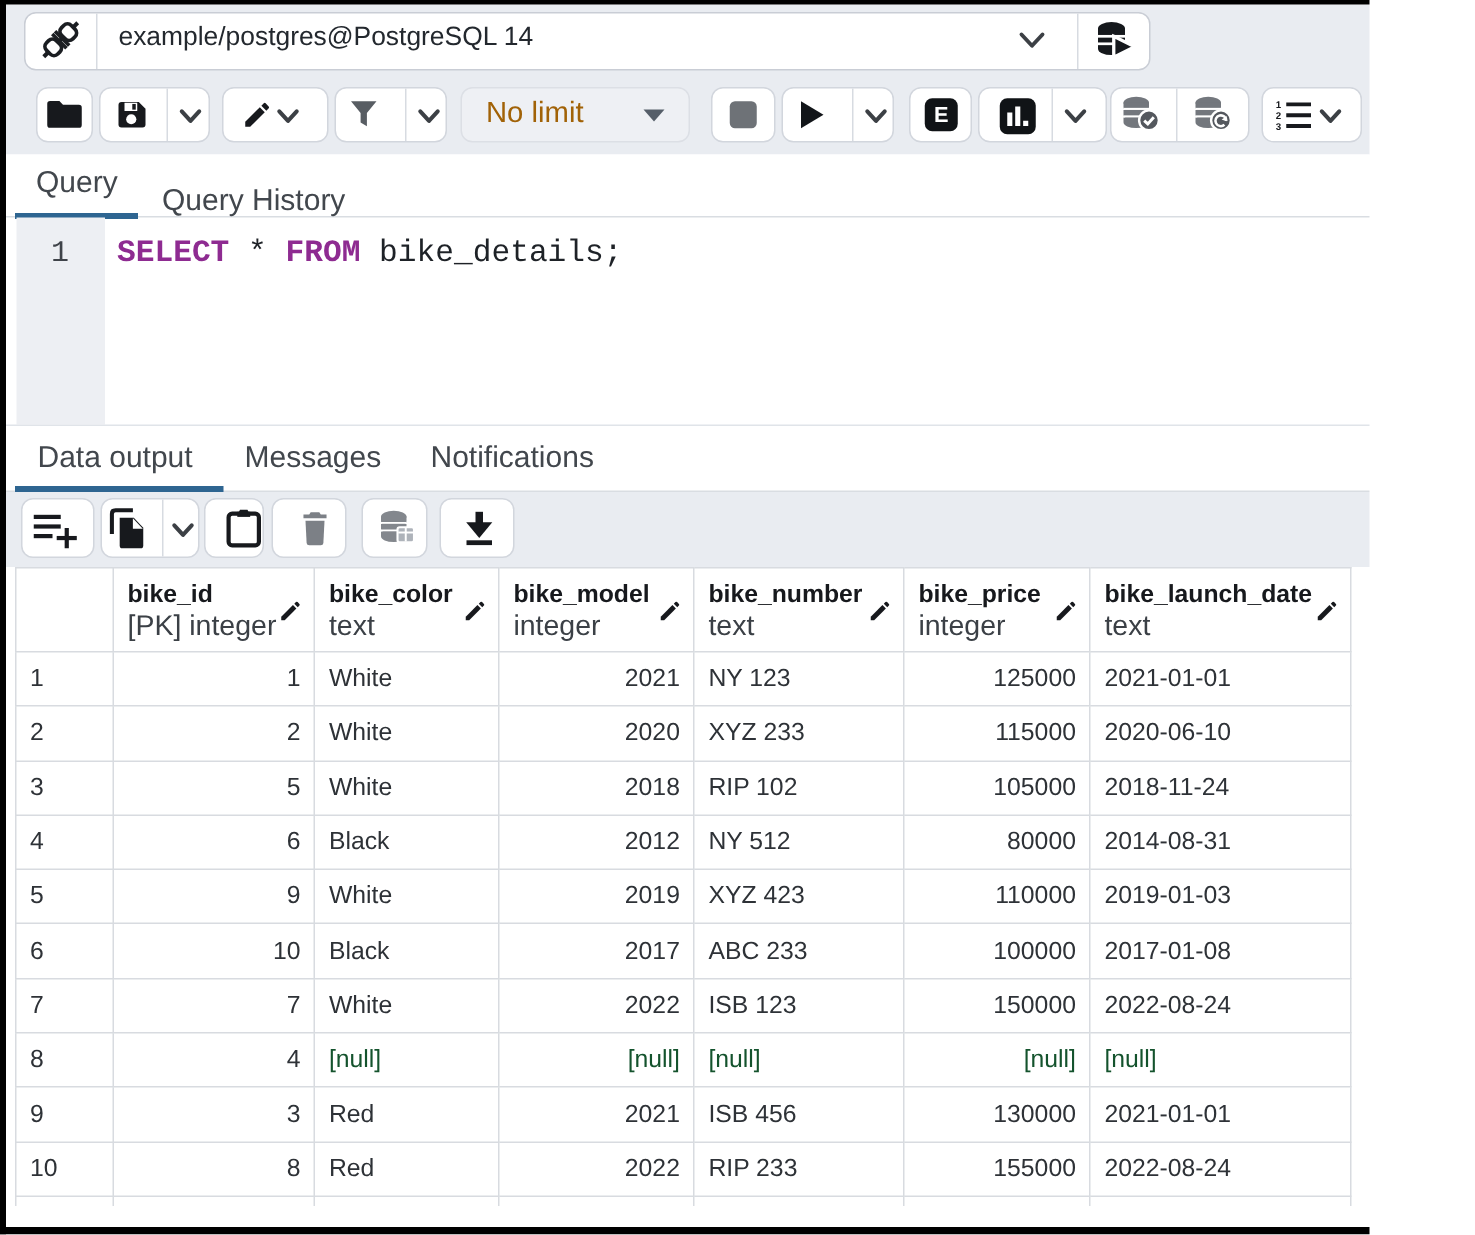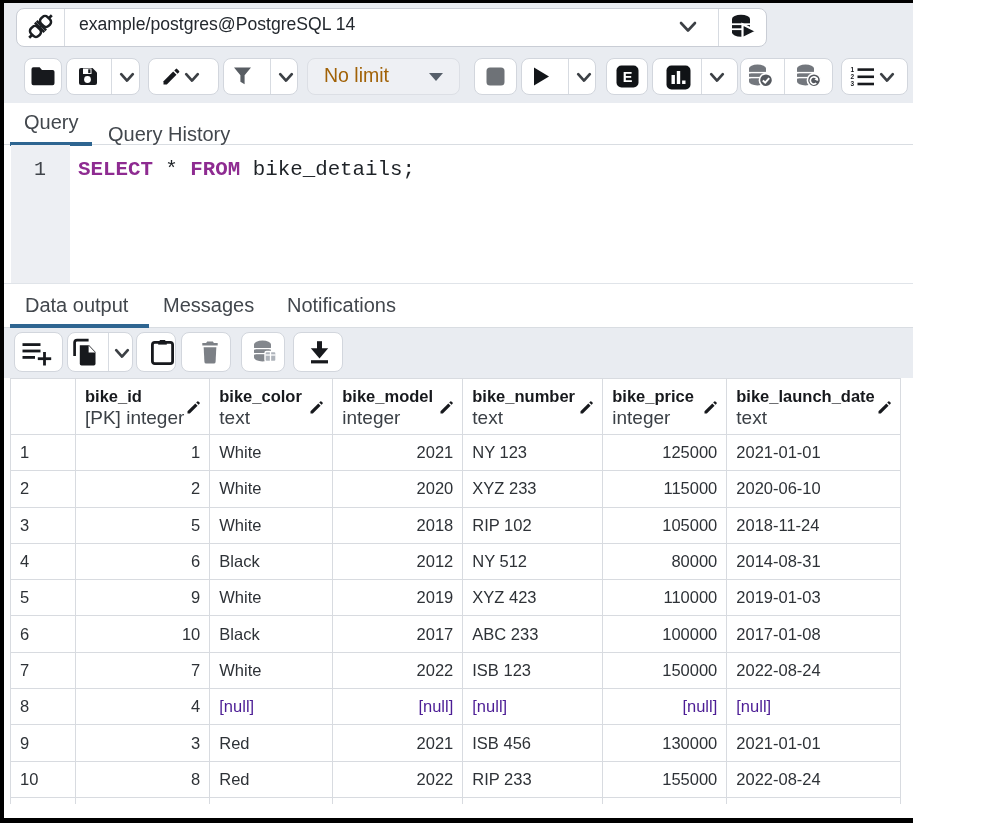--- a/index.html
+++ b/index.html
@@ -7,21 +7,21 @@
   font-family:"Liberation Sans",sans-serif;}
 .abs{position:absolute;}
 .btn{position:absolute;background:#fff;border:1px solid #d2d6dd;border-radius:8px;box-sizing:border-box;}
 .grp-div{position:absolute;width:1px;background:#d7dbe1;top:1px;bottom:1px;}
 .tabtxt{position:absolute;font-size:20px;color:#42474d;}
 svg{position:absolute;overflow:visible;}
 #grid{border:1px solid #d8dbe0;border-bottom:none;}
 #grid td{border:1px solid #d8dbe0;padding:0 9px;height:36.3px;overflow:hidden;white-space:nowrap;box-sizing:border-box;}
 #grid tr.hd td{height:56px;padding:0 7px 0 9px;vertical-align:middle;}
 #grid td.r{text-align:right;}
-#grid td.nul{color:#4c1d95;}
+#grid td.nul{color:#14532d;}
 #grid tr.empty td{height:7px;border-bottom:none;padding:0;}
 .hwrap{display:flex;align-items:center;justify-content:space-between;}
 .hname{font-weight:bold;font-size:16.5px;color:#17191d;line-height:21px;}
 .htype{font-size:19px;color:#3b4046;line-height:21px;}
 .pen{position:static;flex:none;margin-left:2px;}
 </style>
 </head>
 <body>
 <div id="page">
 

